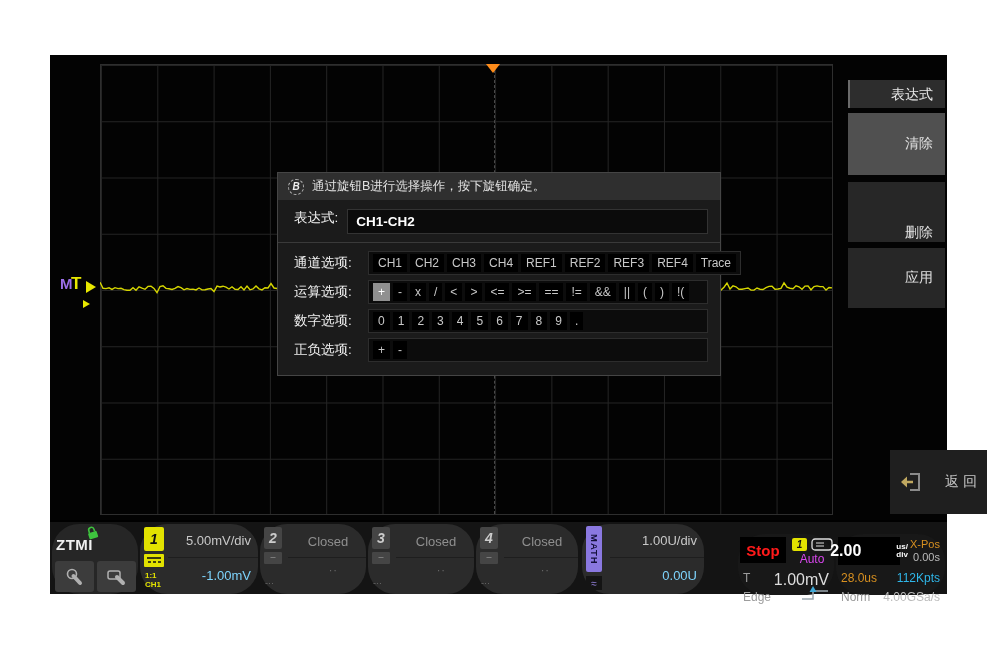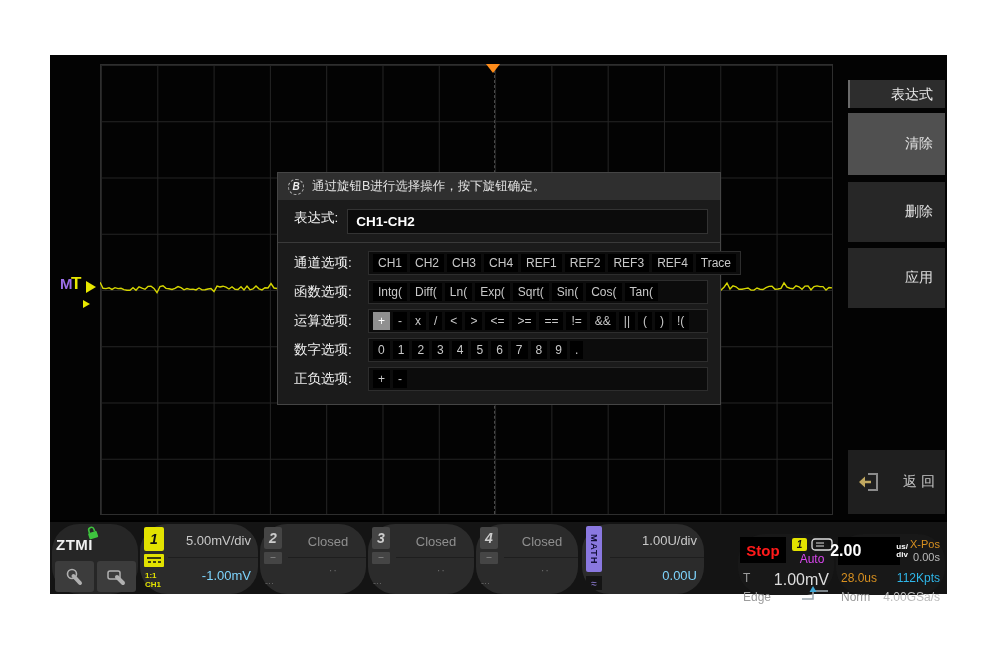--- a/index.html
+++ b/index.html
@@ -39,23 +39,23 @@
   .opt-box { flex:1; min-height:24px; background:#0c0c0c; border:1px solid #2d2d2d; display:flex; align-items:center; padding:0 4px; gap:3px; }
   .chip { font-size:12px; color:#c8c8c8; background:#000; padding:3px 5px; line-height:1; white-space:nowrap; }
   .chip.sel { background:#909090; color:#fff; }
 
   
   .side-title { position:absolute; left:798px; top:25px; width:97px; height:28px; background:#2d2d2d; border-left:2px solid #6a6a6a;
                 color:#e8e8e8; font-size:14px; line-height:28px; text-align:right; padding-right:12px; }
   .side-btn { position:absolute; left:798px; width:97px; background:#272727; color:#e0e0e0; font-size:14px; text-align:right; padding-right:12px; display:flex; align-items:center; justify-content:flex-end; }
   .side-btn.active { background:#505050; }
   .btn-clear { top:58px; height:62px; }
-  .btn-delete { top:127px; height:60px; }
+  .btn-delete { top:127px; height:60px;align-items:flex-end; }
   .btn-apply { top:193px; height:60px; }
-  .btn-back { top:395px; height:64px; background:#1f1f1f; justify-content:space-between; padding:0 10px 0 8px; }
+  .btn-back { top:395px; height:64px; background:#1f1f1f; justify-content:space-between; padding:0 10px 0 8px;margin-left:42px; }
   .btn-back span { color:#c8c8c8; }
 
   
   .statusbar { position:absolute; left:0; top:465px; width:897px; height:74px; background:#141414; border-top:2px solid #000; }
   .blk { position:absolute; top:2px; height:70px; background:#2b2b2b;border-radius:27px; }
   .blk-dark { background:#181818; top:12px; height:61px; }
   .logo-text { position:absolute; left:4px; top:12px; color:#f0f0f0; font-weight:bold; font-size:15px; letter-spacing:.5px; }
   .lock { position:absolute; left:34px; top:1px; transform:rotate(-18deg); }
   .touchbtn { position:absolute; top:37px; width:39px; height:31px; background:#3c3c3c; border-radius:3px; display:flex; align-items:center; justify-content:center; }
   .chbadge { position:absolute; left:4px; top:3px; width:20px; height:24px; border-radius:2px; font-weight:bold; font-style:italic; font-size:14px; display:flex; align-items:center; justify-content:center; }
@@ -125,33 +125,20 @@
             <span class="chip">CH3</span>
             <span class="chip">CH4</span>
             <span class="chip">REF1</span>
             <span class="chip">REF2</span>
             <span class="chip">REF3</span>
             <span class="chip">REF4</span>
             <span class="chip">Trace</span>
           </div>
         </div>
         <div class="opt-row">
-          <span class="opt-label">函数选项:</span>
-          <div class="opt-box">
-            <span class="chip">Intg(</span>
-            <span class="chip">Diff(</span>
-            <span class="chip">Ln(</span>
-            <span class="chip">Exp(</span>
-            <span class="chip">Sqrt(</span>
-            <span class="chip">Sin(</span>
-            <span class="chip">Cos(</span>
-            <span class="chip">Tan(</span>
-          </div>
-        </div>
-        <div class="opt-row">
           <span class="opt-label">运算选项:</span>
           <div class="opt-box">
             <span class="chip sel">+</span>
             <span class="chip">-</span>
             <span class="chip">x</span>
             <span class="chip">/</span>
             <span class="chip">&lt;</span>
             <span class="chip">&gt;</span>
             <span class="chip">&lt;=</span>
             <span class="chip">&gt;=</span>

